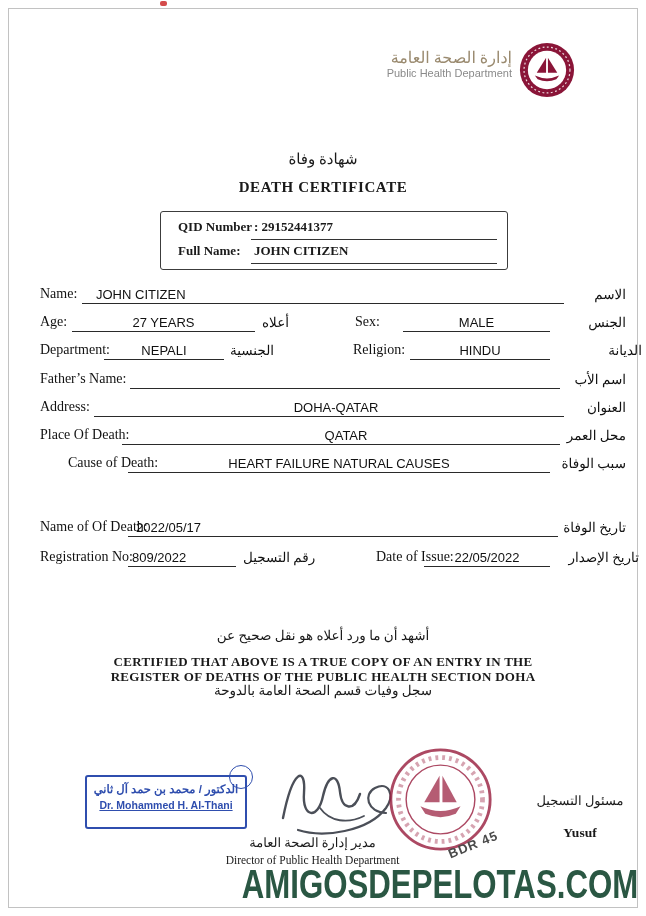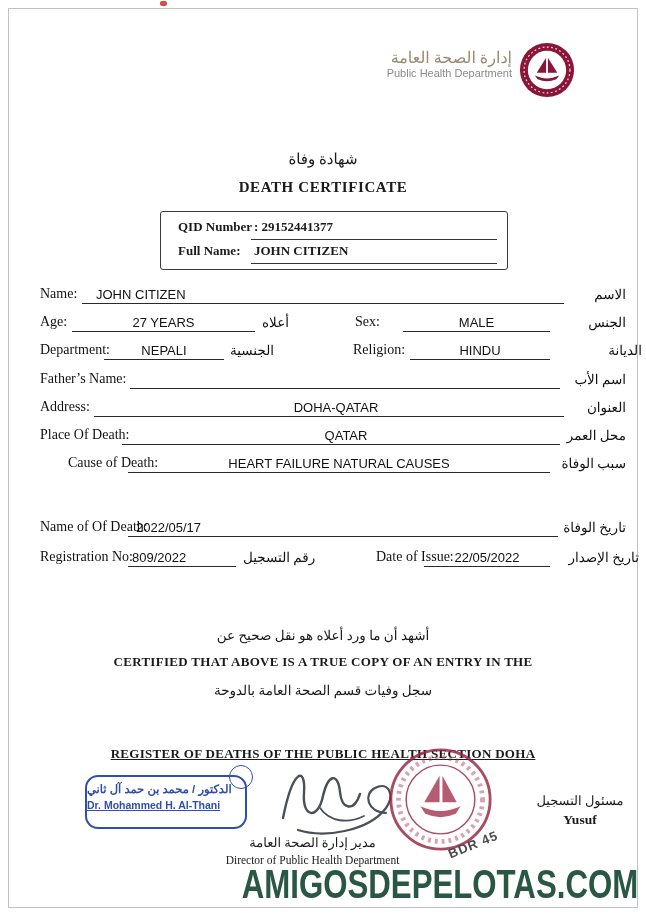--- a/index.html
+++ b/index.html
@@ -13,31 +13,31 @@
          font-family:"Liberation Sans",sans-serif;font-size:13px;color:#111;white-space:nowrap;}
   .center-row{left:0;width:100%;text-align:center;}
   .cert-en{font-weight:bold;font-size:13px;letter-spacing:.3px;}
   .cert-ar{font-size:13.5px;direction:rtl;}
   .idbox{border:1.5px solid #3c3c3c;border-radius:3px;background:#fff;}
   .idbox .blabel{font-weight:bold;font-size:13px;}
   .idbox .bval{font-weight:bold;font-size:13px;font-family:"Liberation Serif",serif;}
   .idline{border-bottom:1px solid #333;height:0;}
   .hdr-ar{font-size:16px;color:#9a8a6f;direction:rtl;}
   .hdr-en{font-size:11px;color:#8a8a8a;font-family:"Liberation Sans",sans-serif;}
-  .bluestamp{border:2px solid #2f4eae;border-radius:13px;text-align:left;color:#2f4eae;
+  .bluestamp{border:2px solid #2f4eae;border-radius:3px;text-align:center;color:#2f4eae;
              font-family:"Liberation Sans",sans-serif;}
   .bluestamp .s-ar{font-size:11.5px;font-weight:bold;direction:rtl;margin-top:5px;}
   .bluestamp .s-en{font-size:10.5px;font-weight:bold;margin-top:3px;text-decoration:underline;}
   .stamp-circle{width:22px;height:22px;border:1.5px solid #2f4eae;border-radius:50%;background:transparent;}
   .director{text-align:center;}
   .director .d-ar{font-size:13px;direction:rtl;}
   .director .d-en{font-size:11.5px;margin-top:3px;}
   .registrar{text-align:center;}
   .registrar .r-ar{font-size:13px;direction:rtl;}
-  .registrar .r-name{font-size:13.5px;font-weight:bold;margin-top:3px;}
+  .registrar .r-name{font-size:13.5px;font-weight:bold;margin-top:16px;}
   .bdr{font-family:"Liberation Sans",sans-serif;font-weight:bold;font-size:13px;color:#4a4a4a;
        transform:rotate(-22deg);letter-spacing:1px;}
   .watermark{font-family:"Liberation Sans",sans-serif;font-weight:800;font-size:40px;
              color:#2a5743;transform:scaleX(0.78);transform-origin:right center;white-space:nowrap;}
   .title-ar{font-size:15px;direction:rtl;}
   .title-en{font-size:15px;font-weight:bold;letter-spacing:.6px;}
   .speck{width:7px;height:5px;background:#cc2b2b;border-radius:2px;opacity:.85;}
 </style>
 </head>
 <body>
@@ -132,21 +132,21 @@
     <div class="abs fline" style="left:128px;width:104px;text-align:left;padding-left:4px;">809/2022</div>
     <span class="abs arlbl" style="left:243px;">رقم التسجيل</span>
     <span class="abs lbl" style="left:329px;margin-left:47px;">Date of Issue:</span>
     <div class="abs fline" style="left:424px;width:126px;text-align:center;">22/05/2022</div>
     <span class="abs arlbl" style="right:20px;">تاريخ الإصدار</span>
   </div>
 
   <div class="abs center-row cert-ar" style="top:627px;">أشهد أن ما ورد أعلاه هو نقل صحيح عن</div>
   <div class="abs center-row cert-en" style="top:654px;">CERTIFIED THAT ABOVE IS A TRUE COPY OF AN ENTRY IN THE</div>
   <div class="abs center-row cert-ar" style="top:682px;">سجل وفيات قسم الصحة العامة بالدوحة</div>
-  <div class="abs center-row cert-en" style="top:746px;text-decoration:underline;">REGISTER OF DEATHS OF THE PUBLIC HEALTH SECTION DOHA</div>
+  <div class="abs center-row cert-en" style="top:669px;">REGISTER OF DEATHS OF THE PUBLIC HEALTH SECTION DOHA</div>
 
   <div class="abs bluestamp" style="left:85px;top:775px;width:158px;height:50px;">
     <div class="s-ar">الدكتور / محمد بن حمد آل ثاني</div>
     <div class="s-en">Dr. Mohammed H. Al-Thani</div>
     <div class="abs stamp-circle" style="right:-8px;top:-12px;"></div>
   </div>
 
   <div class="abs" style="left:268px;top:748px;width:140px;height:95px;">
     <svg viewBox="0 0 140 95" width="140" height="95">
       <path d="M15 70 C 25 20, 38 18, 36 45 C 34 70, 50 72, 55 48 C 60 26, 70 24, 72 44 C 74 62, 86 64, 92 46" stroke="#4b4f58" stroke-width="2.4" fill="none" stroke-linecap="round"></path>

